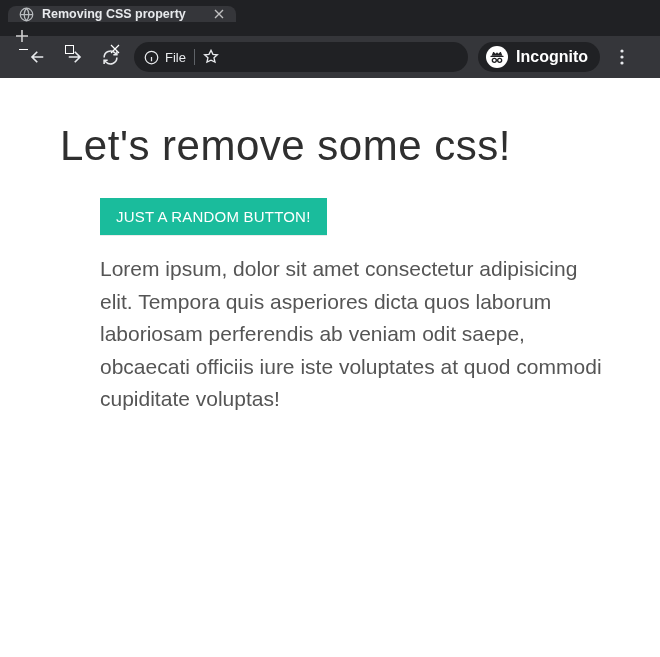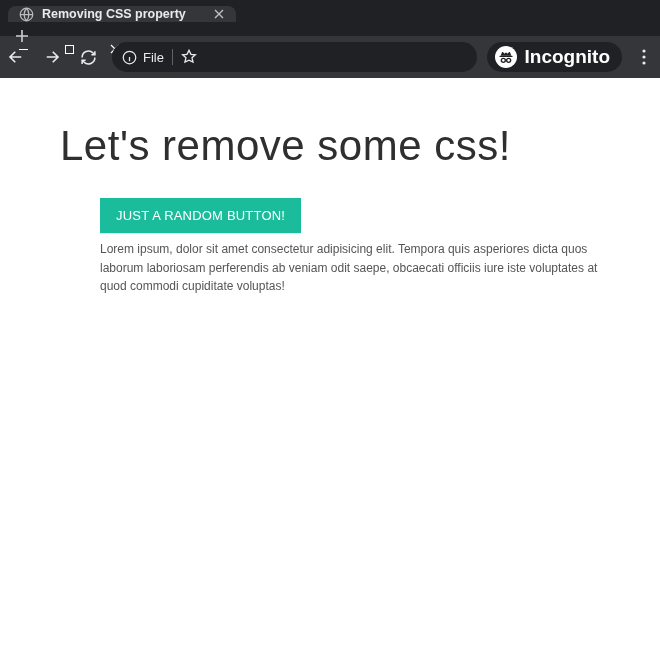--- a/index.html
+++ b/index.html
@@ -51,21 +51,21 @@
     .win-btn {
       width: 46px; display: flex; align-items: center; justify-content: center;
       color: #fff; cursor: pointer;
     }
     
     .toolbar {
       height: 42px;
       background: #35363a;
       display: flex;
       align-items: center;
-      padding: 0 0;
+      padding: 0 22px;
       gap: 4px;
     }
     .tool-btn {
       width: 32px; height: 32px;
       display: flex; align-items: center; justify-content: center;
       border-radius: 50%;
       color: #e8eaed;
       cursor: pointer;
     }
     .omnibox {
@@ -96,21 +96,21 @@
     }
     .omnibox .star { color: #e8eaed; cursor:pointer; }
     .incognito-badge {
       height: 30px;
       border-radius: 15px;
       background: #202124;
       color: #fff;
       display: flex; align-items: center;
       padding: 0 12px 0 8px;
       gap: 8px;
-      font-size: 19px;
+      font-size: 16px;
       font-weight: 600;
       margin: 0 2px;
     }
     .incog-circle {
       width: 22px; height: 22px; border-radius: 50%; background: #fff;
       display:flex; align-items:center; justify-content:center;
     }
     .menu-dots { width:32px; height:32px; display:flex; align-items:center; justify-content:center; color:#e8eaed; cursor:pointer;}
     
     .viewport {
@@ -132,29 +132,29 @@
     }
     .content-indent {
       margin-left: 36px;
       max-width: 510px;
     }
     .rbtn {
       background: #1abc9c;
       color: #fff;
       border: 0;
       padding: 10px 16px;
-      font-size: 13px;
+      font-size: 15px;
       letter-spacing: .2px;
       cursor: pointer;
       box-shadow: 0 1px 0 rgba(0,0,0,.08);
-      margin-bottom: 7px;
+      margin-bottom: 18px;
     }
     .para {
       color: #555;
-      font-size: 12px;
+      font-size: 21px;
       line-height: 1.55;
     }
     svg { display:block; }
   </style>
 </head>
 <body>
 
 <div class="titlebar">
   <div class="tab">
     <span class="favicon">

